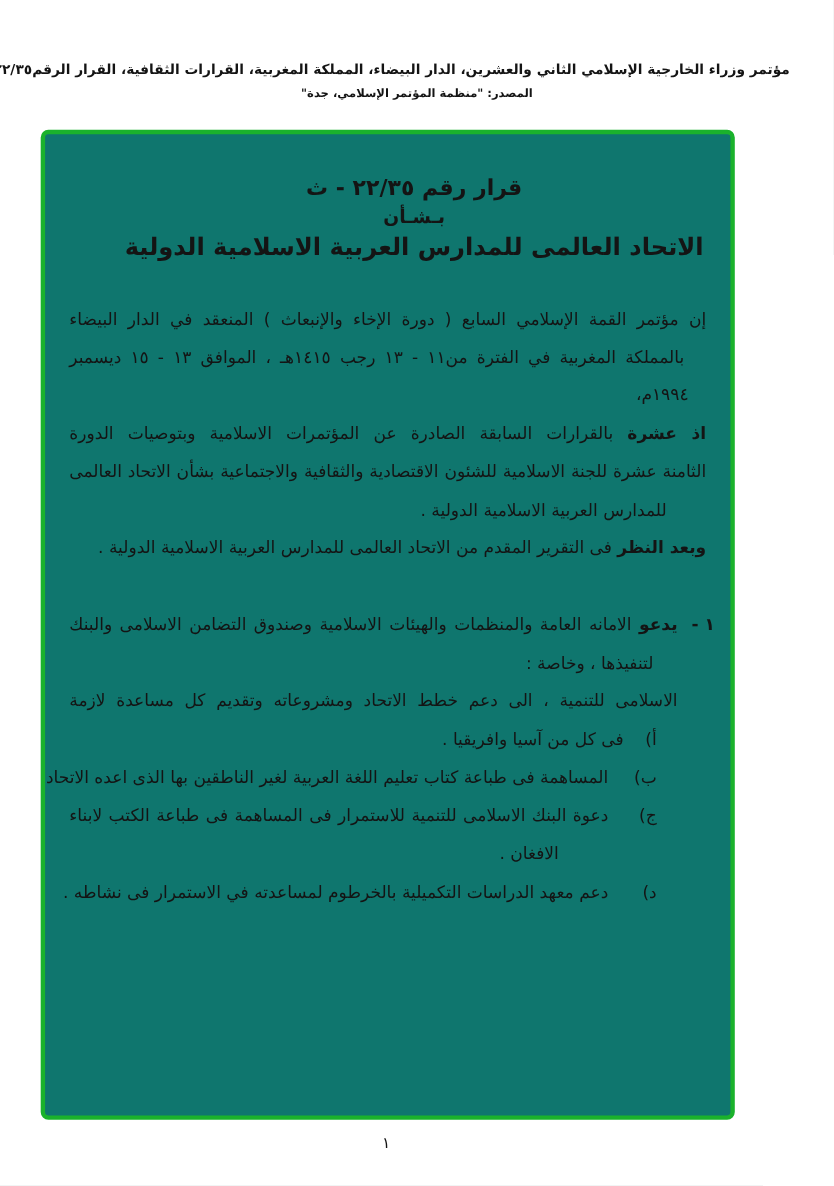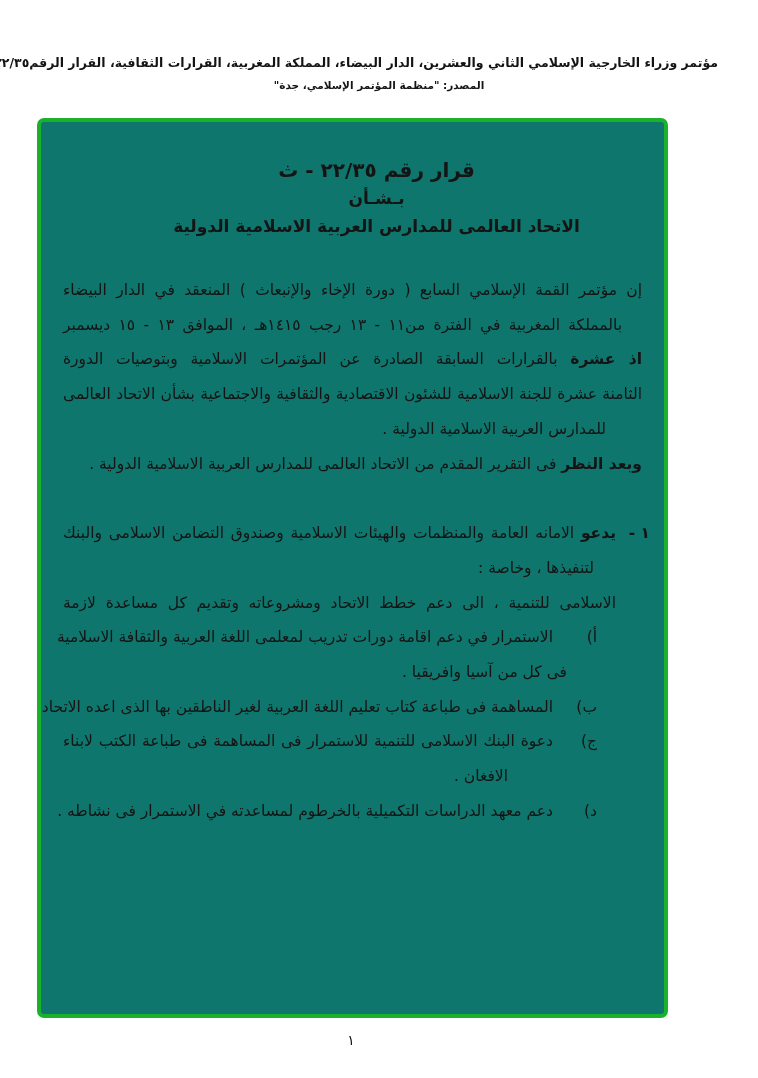--- a/index.html
+++ b/index.html
@@ -19,21 +19,21 @@
   
   .frame{
     position:absolute;left:37px;top:118px;width:631px;height:900px;
     border:4px solid var(--green,#1ab22c);
     border-radius:7px;box-sizing:border-box;background:#0f766e;
   }
   .content{direction:rtl;padding:0 22px;}
   .titles{text-align:center;margin-top:34px;margin-left:48px;font-weight:bold;}
   .t1{font-size:20px;line-height:28px;}
   .t2{font-size:17px;line-height:28px;}
-  .t3{font-size:17px;line-height:28px;}
+  .t3{font-size:22px;line-height:28px;}
   .body-text{margin-top:33px;font-size:15.5px;}
   .ln{line-height:34.7px;white-space:nowrap;}
   .just{text-align:justify;text-align-last:justify;}
   .right{text-align:right;}
   .ind16{margin-left:0;margin-right:16px;}
   .ind24{margin-right:20px;}
   .ind36{margin-right:36px;}
   .ind22{margin-right:22px;}
   .ind45{margin-right:45px;}
   .neg14{margin-right:-14px;}
@@ -70,20 +70,21 @@
         <div class="t1">قرار رقم ٢٢/٣٥ - ث</div>
         <div class="t2">بـشـأن</div>
         <div class="t3">الاتحاد العالمى للمدارس العربية الاسلامية الدولية</div>
       </div>
 
       <div class="body-text">
 
         <div>
           <div class="ln just">إن مؤتمر القمة الإسلامي السابع ( دورة الإخاء والإنبعاث ) المنعقد في الدار البيضاء</div>
           <div class="ln just ind24">بالمملكة المغربية في الفترة من١١ - ١٣ رجب ١٤١٥هـ ، الموافق ١٣ - ١٥ ديسمبر</div>
+          <div class="ln right ind16">١٩٩٤م،</div>
         </div>
 
         <div>
           <div class="ln just"><b>اذ عشرة</b><span> بالقرارات السابقة الصادرة عن المؤتمرات الاسلامية وبتوصيات الدورة</span></div>
           <div class="ln just">الثامنة عشرة للجنة الاسلامية للشئون الاقتصادية والثقافية والاجتماعية بشأن الاتحاد العالمى</div>
           <div class="ln right ind36">للمدارس العربية الاسلامية الدولية .</div>
         </div>
 
         <div>
           <div class="ln right"><b>وبعد النظر</b><span> فى التقرير المقدم من الاتحاد العالمى للمدارس العربية الاسلامية الدولية .</span></div>
@@ -94,21 +95,20 @@
           <div class="itxt">
             <div class="ln just"><b>يدعو</b><span> الامانه العامة والمنظمات والهيئات الاسلامية وصندوق التضامن الاسلامى والبنك</span></div>
             <div class="ln right ind22">لتنفيذها ، وخاصة :</div>
             <div class="ln just">الاسلامى للتنمية ، الى دعم خطط الاتحاد ومشروعاته وتقديم كل مساعدة لازمة</div>
           </div>
         </div>
 
         <div class="item sub-item">
           <div class="marker">أ)</div>
           <div class="itxt">
-            <div class="ln just">الاستمرار في دعم اقامة دورات تدريب لمعلمى اللغة العربية والثقافة الاسلامية</div>
             <div class="ln right neg14">فى كل من آسيا وافريقيا .</div>
           </div>
         </div>
 
         <div class="item sub-item">
           <div class="marker">ب)</div>
           <div class="itxt">
             <div class="ln just">المساهمة فى طباعة كتاب تعليم اللغة العربية لغير الناطقين بها الذى اعده الاتحاد</div>
           </div>
         </div>

